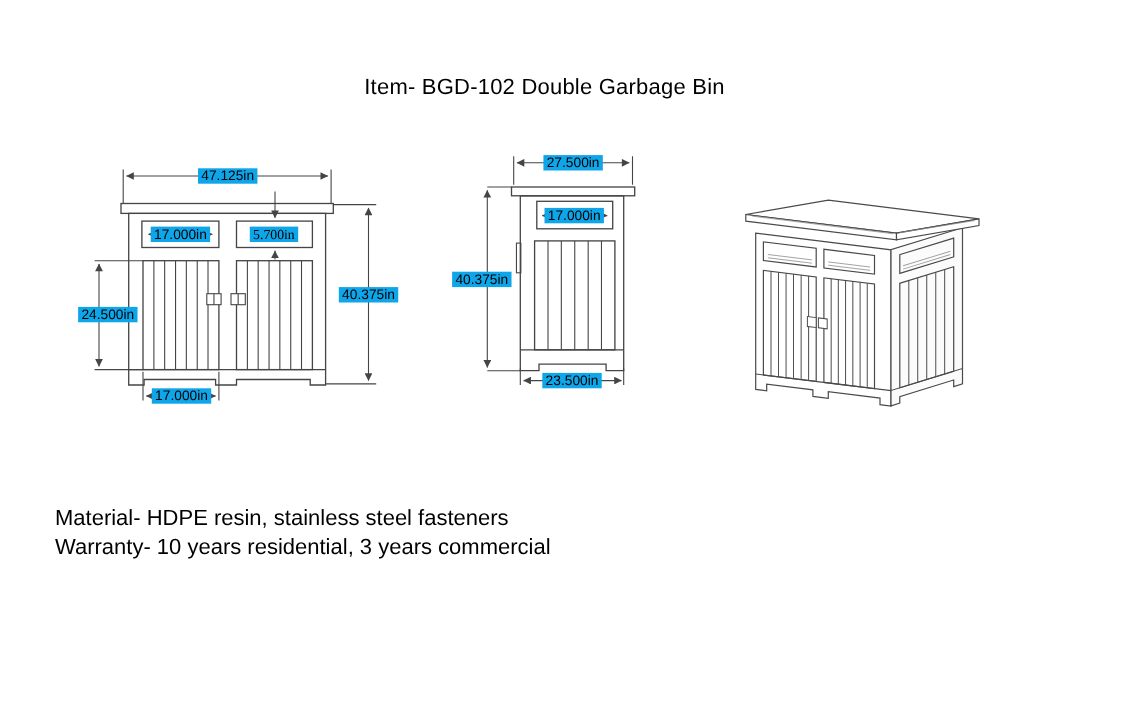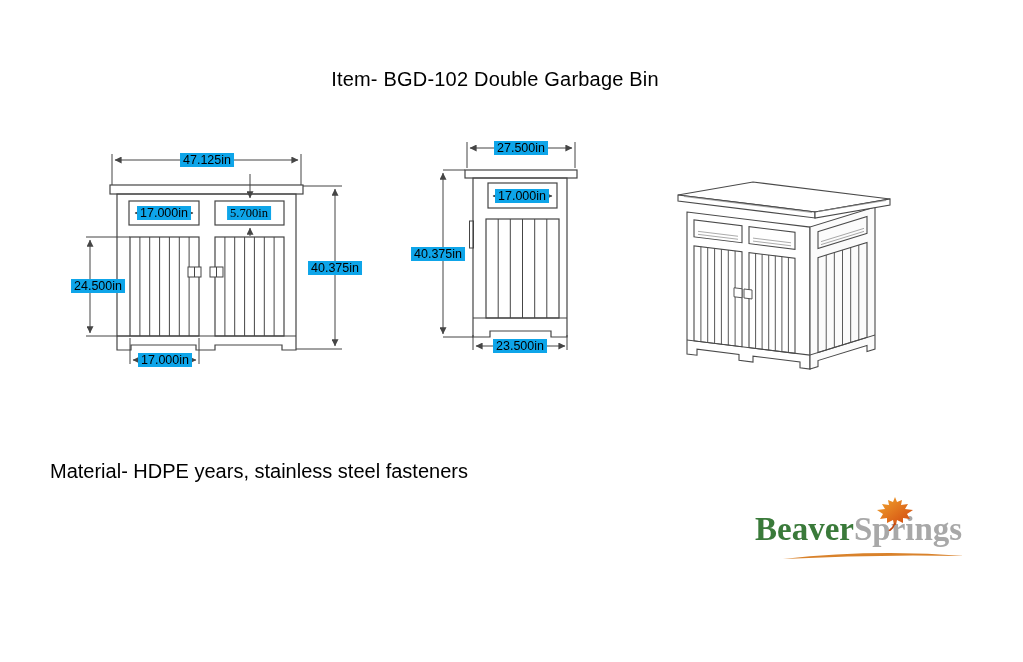--- a/index.html
+++ b/index.html
@@ -132,35 +132,18 @@
           <polygon points="18,30 155,47 230,34 93,17" fill="#fff"></polygon>
           <polygon points="18,30 155,47 155,53 18,36" fill="#fff"></polygon>
           <polygon points="155,47 230,34 230,40 155,53" fill="#fff"></polygon>
           <path d="M24,31.5L152,47.5 M158,46.5L226,35.5" stroke="#8a8a8a" stroke-width="0.7"></path>
         </g>
       </g>
     </svg>
   </div>
 
   <div class="specs">
-    <div>Material- HDPE years, stainless steel fasteners</div>
+    <div>Material- HDPE resin, stainless steel fasteners</div>
+    <div>Warranty- 10 years residential, 3 years commercial</div>
   </div>
 
-  <div class="logo">
-    <svg class="leaf" width="36" height="34" viewBox="0 0 36 34">
-      <defs>
-        <linearGradient id="leafGrad" x1="0" y1="0" x2="1" y2="1">
-          <stop offset="0" stop-color="#f2a72e"></stop>
-          <stop offset="1" stop-color="#d1440e"></stop>
-        </linearGradient>
-      </defs>
-      <path fill="url(#leafGrad)" d="M18,0 L20,5 L25,3 L24,8 L31,7 L28,12 L36,13 L30,17 L33,22 L26,21 L26,26 L20,23 L19,28 L17,28 L16,23 L10,26 L10,21 L3,22 L6,17 L0,13 L8,12 L5,7 L12,8 L11,3 L16,5 Z"></path>
-      <path d="M18,26 C17,29 15,32 12,34" stroke="#c0460f" stroke-width="1.6" fill="none"></path>
-    </svg>
-    <div class="logo-text">
-      <span class="logo-green">Beaver</span><span class="logo-gray">Springs</span>
-    </div>
-    <svg class="swoosh" width="182" height="12" viewBox="0 0 182 12">
-      <path d="M0,10 Q91,0 182,7 Q91,5 0,10 Z" fill="#d9822b"></path>
-    </svg>
-  </div>
 
 </div>
 
 </body></html>

